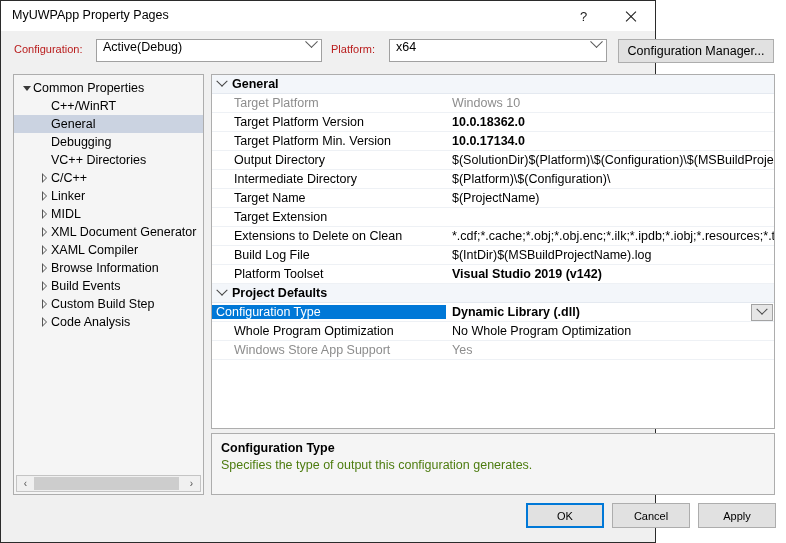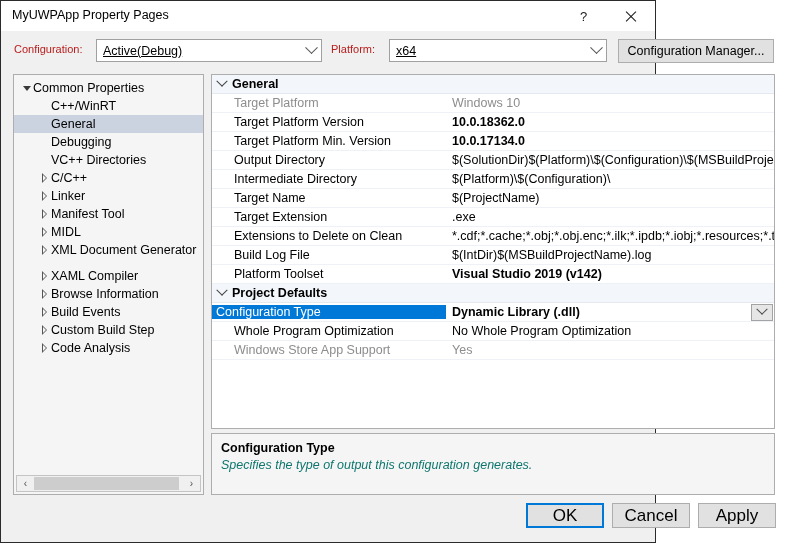--- a/index.html
+++ b/index.html
@@ -88,23 +88,22 @@
   #platform-label { left: 330px; }
 
   .combo {
     position: absolute;
     top: 8px;
     height: 23px;
     box-sizing: border-box;
     background: #ffffff;
     border: 1px solid #a0a0a0;
     display: flex;
-    align-items: center;
-    cursor: default;
-    text-decoration: underline;
+    align-items: flex-start;
+    cursor: default;
   }
   .combo .combo-val {
     flex: 1;
     padding-left: 6px;
     font-size: 12.5px;
     color: #000;
     white-space: nowrap;
     overflow: hidden;
   }
   .combo .combo-arrow {
@@ -348,40 +347,39 @@
     padding: 7px 9px 0 9px;
   }
   #desc-title {
     font-size: 12.5px;
     font-weight: bold;
     color: #000;
     margin-bottom: 3px;
   }
   #desc-text {
     font-size: 12.5px;
-    color: #0f766e;
-    font-style: italic;
+    color: #4d7c0f;
   }
 
   
   #footer {
     height: 46px;
     flex: none;
     position: relative;
     background: #f0f0f0;
   }
   .dlg-btn {
     position: absolute;
     top: 7px;
     height: 25px;
     width: 78px;
     box-sizing: border-box;
     background: #e1e1e1;
     border: 1px solid #adadad;
-    font-size: 17px;
+    font-size: 11px;
     color: #000;
     display: flex;
     align-items: center;
     justify-content: center;
     cursor: default;
   }
   #ok-btn     { left: 525px; border: 2px solid #0078d7; background: #e1e1e1; }
   #cancel-btn { left: 611px; }
   #apply-btn  { left: 697px; }
 </style>
@@ -455,35 +453,29 @@
           <div class="tree-item" style="padding-left: 24px;">
             <span class="tw">
               <i class="tri-right"></i>
             </span>
             <span>Linker</span>
           </div>
           <div class="tree-item" style="padding-left: 24px;">
             <span class="tw">
               <i class="tri-right"></i>
             </span>
-            <span>Manifest Tool</span>
-          </div>
-          <div class="tree-item" style="padding-left: 24px;">
-            <span class="tw">
-              <i class="tri-right"></i>
-            </span>
             <span>MIDL</span>
           </div>
           <div class="tree-item" style="padding-left: 24px; text-align: right;">
             <span class="tw">
               <i class="tri-right"></i>
             </span>
             <span>XML Document Generator</span>
           </div>
-          <div class="tree-item" style="padding-left: 24px; margin-top: 8px;">
+          <div class="tree-item" style="padding-left: 24px;">
             <span class="tw">
               <i class="tri-right"></i>
             </span>
             <span>XAML Compiler</span>
           </div>
           <div class="tree-item" style="padding-left: 24px;">
             <span class="tw">
               <i class="tri-right"></i>
             </span>
             <span>Browse Information</span>
@@ -542,21 +534,20 @@
         <div class="grow">
           <span class="gname">Intermediate Directory</span>
           <span class="gval">$(Platform)\$(Configuration)\</span>
         </div>
         <div class="grow">
           <span class="gname">Target Name</span>
           <span class="gval">$(ProjectName)</span>
         </div>
         <div class="grow">
           <span class="gname">Target Extension</span>
-          <span class="gval">.exe</span>
         </div>
         <div class="grow">
           <span class="gname">Extensions to Delete on Clean</span>
           <span class="gval">*.cdf;*.cache;*.obj;*.obj.enc;*.ilk;*.ipdb;*.iobj;*.resources;*.tlb;*.tli</span>
         </div>
         <div class="grow">
           <span class="gname">Build Log File</span>
           <span class="gval">$(IntDir)$(MSBuildProjectName).log</span>
         </div>
         <div class="grow bold">

